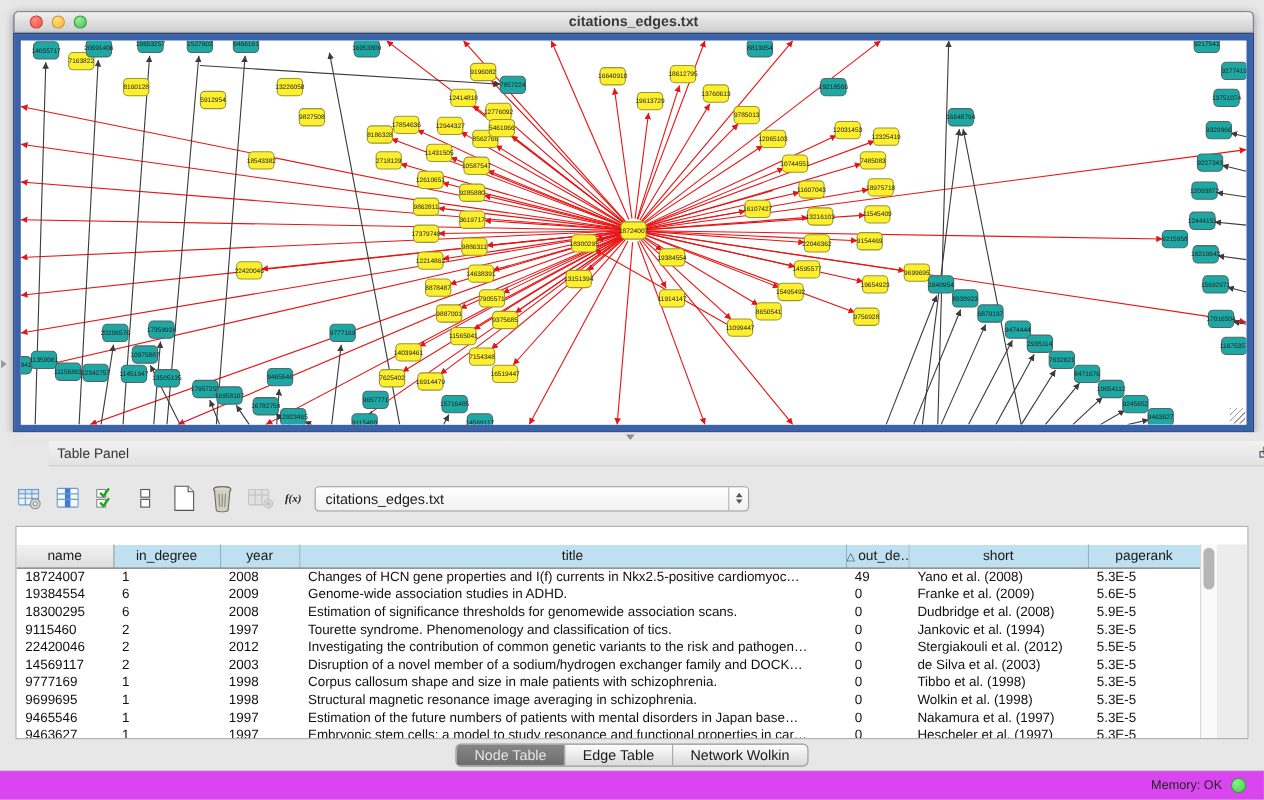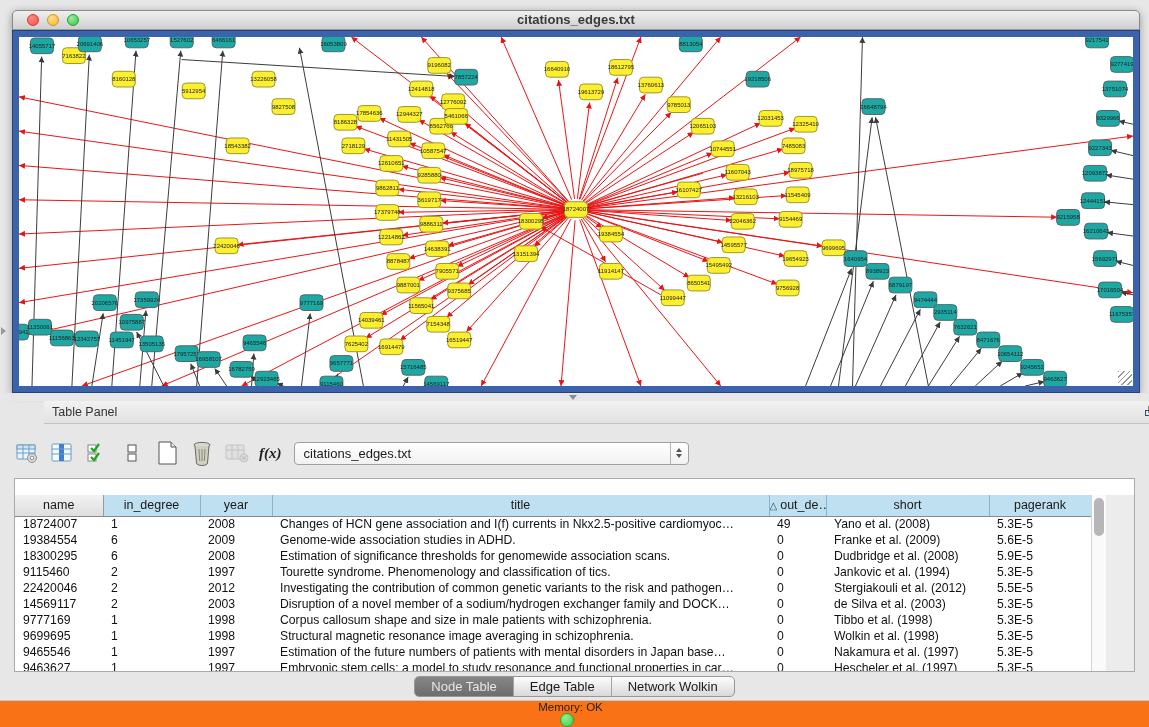--- a/index.html
+++ b/index.html
@@ -41,21 +41,21 @@
   .float-icon .sq2 { position:absolute; left:0; top:4px; width:6px; height:6px; border:1px solid #2e4a7a; }
   .close-x { font-size:15px; font-weight:bold; color:#1a1a1a; line-height:12px; }
   #table-panel { position:absolute; left:0; top:424px; width:1149px; height:276px; background:#e7e7e7; }
   
   #tp-toolbar { position:absolute; left:14px; top:12px; right:14px; height:34px;
       display:flex; align-items:center; }
   .tb-icon { width:26px; height:26px; margin-right:9px; display:flex; align-items:center;
       justify-content:center; }
   .tb-icon svg { display:block; }
   .fx-label { font-family:"Liberation Serif", serif; font-style:italic; font-weight:bold;
-      font-size:15px; color:#222; margin-right:12px; }
+      font-size:10px; color:#222; margin-right:12px; }
   #table-select { width:395px; height:23px; border:1px solid #a0a0a0; border-radius:4px;
       background:linear-gradient(#ffffff,#f1f1f1); display:flex; align-items:center;
       font-size:13px; color:#1a1a1a; position:relative; }
   #table-select .sel-text { padding-left:9px; flex:1; }
   #table-select .stepper { width:18px; height:100%; border-left:1px solid #b5b5b5;
       display:flex; flex-direction:column; align-items:center; justify-content:center; gap:2px; }
   .tri-up { width:0; height:0; border-left:3.5px solid transparent; border-right:3.5px solid transparent; border-bottom:4px solid #555; }
   .tri-dn { width:0; height:0; border-left:3.5px solid transparent; border-right:3.5px solid transparent; border-top:4px solid #555; }
   
   #tp-container { position:absolute; left:14px; top:54px; width:1121px; height:194px;
@@ -79,22 +79,22 @@
   
   #seg-tabs { position:absolute; left:0; top:252px; width:1149px; display:flex; justify-content:center; }
   .seg { display:flex; border:1px solid #979797; border-radius:5px; overflow:hidden;
       background:linear-gradient(#fdfdfd,#d9d9d9); height:21px; }
   .seg-btn { padding:0 16px; font-size:13px; color:#1a1a1a; display:flex; align-items:center;
       border-right:1px solid #a5a5a5; background:transparent; }
   .seg-btn:last-child { border-right:none; }
   .seg-btn.active { background:linear-gradient(#868686,#6d6d6d); color:#e6e6e6; }
   
   #status-bar { position:absolute; left:0; top:700px; width:1149px; height:27px;
-      background:#f97316; border-top:1px solid #c8c8c8; display:flex; align-items:center;
-      justify-content:flex-end;flex-direction:column; }
+      background:#d946ef; border-top:1px solid #c8c8c8; display:flex; align-items:center;
+      justify-content:flex-end; }
   #status-bar .mem { font-size:11.5px; color:#222; margin-right:8px; }
   #status-bar .dot { width:14px; height:14px; border-radius:50%; margin-right:16px;
       background:radial-gradient(circle at 35% 30%, #8ef08e, #3ecf4a); border:1px solid #2ba335; }
 </style>
 </head>
 <body>
 
 <div id="network-window">
   <div id="titlebar">
     <span class="lights">
@@ -815,21 +815,21 @@
               <th><span class="sort-tri">△</span><span>out_de…</span></th>
               <th>short</th>
               <th>pagerank</th>
             </tr>
           </thead>
           <tbody>
               <tr>
                 <td>18724007</td>
                 <td>1</td>
                 <td>2008</td>
-                <td>Changes of HCN gene association and I(f) currents in Nkx2.5-positive cardiomyoc…</td>
+                <td>Changes of HCN gene properties and I(f) currents in Nkx2.5-positive cardiomyoc…</td>
                 <td>49</td>
                 <td>Yano et al. (2008)</td>
                 <td>5.3E-5</td>
               </tr>
               <tr>
                 <td>19384554</td>
                 <td>6</td>
                 <td>2009</td>
                 <td>Genome-wide association studies in ADHD.</td>
                 <td>0</td>

